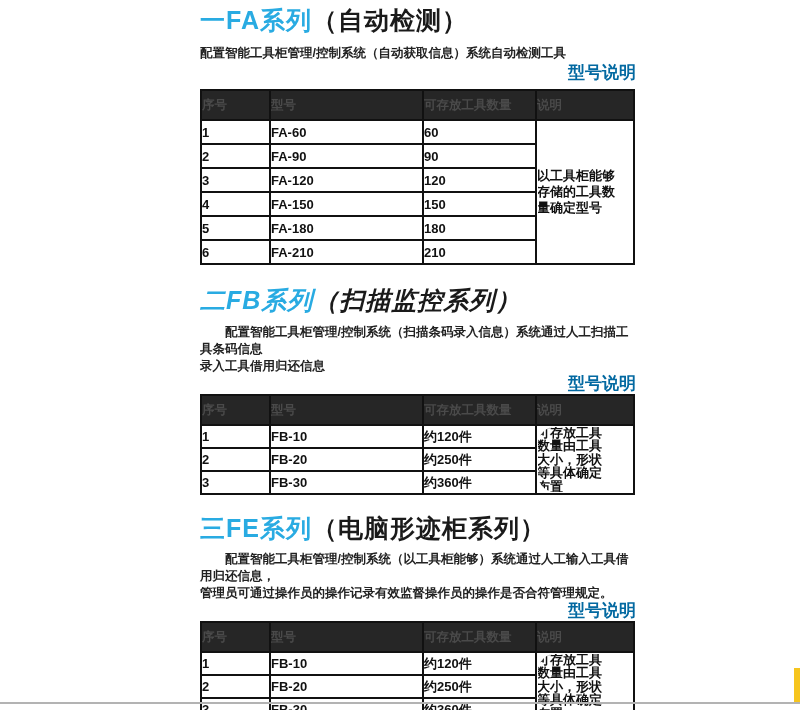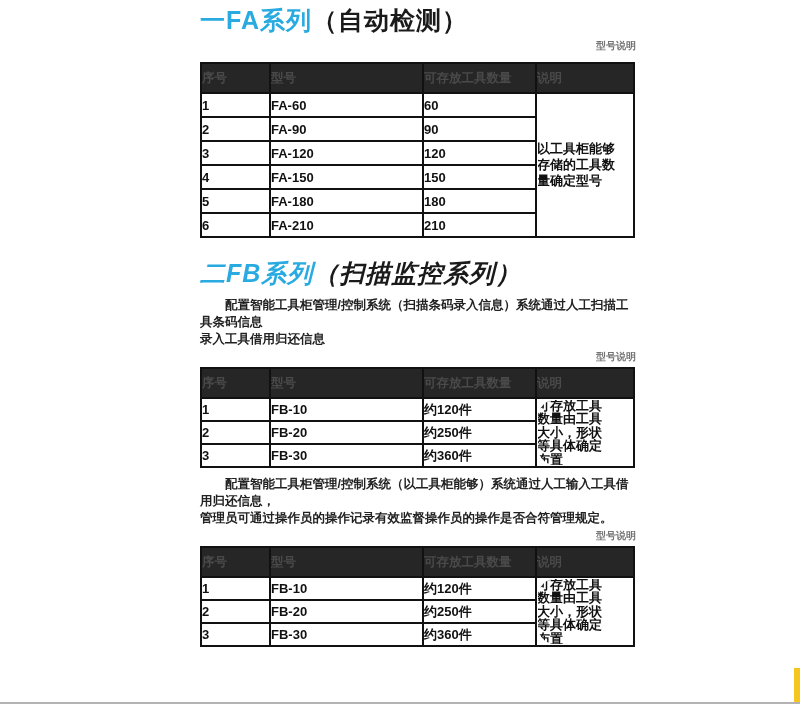--- a/index.html
+++ b/index.html
@@ -35,25 +35,25 @@
     color:#222222;
     white-space:pre-line;
   }
   .d1{margin-top:10px;}
   .d2{margin-top:9px;}
   .d3{margin-top:8px;}
 
   .model-label{
     margin:0;
     margin-top:2px;
-    font-size:10px;
+    font-size:17px;
     font-weight:700;
     line-height:17px;
     text-align:right;
-    color:#737373;
+    color:#0369a1;
   }
   .ml2,.ml3{margin-top:0;}
 
   table.spec-table{
     width:433px;
     border-collapse:collapse;
     table-layout:fixed;
   }
   .tb1{margin-top:8px;}
   .tb2{margin-top:2px;}
@@ -110,20 +110,21 @@
     background:#F6C51E;
   }
 </style>
 </head>
 <body>
 
 <div class="page">
   <div class="content">
 
     <h2 class="sec-title t1"><span class="accent">一FA系列</span><span>（自动检测）</span></h2>
+    <p class="desc d1">配置智能工具柜管理/控制系统（自动获取信息）系统自动检测工具</p>
     <p class="model-label ml1">型号说明</p>
     <table class="spec-table tb1">
       <colgroup>
           <col class="c1">
           <col class="c2">
           <col class="c3">
           <col class="c4">
         </colgroup>
       <thead>
         <tr>
@@ -206,20 +207,21 @@
           <td>约250件</td>
         </tr>
         <tr>
           <td>3</td>
           <td>FB-30</td>
           <td>约360件</td>
         </tr>
       </tbody>
     </table>
 
+    <h2 class="sec-title t3"><span class="accent">三FE系列</span><span>（电脑形迹柜系列）</span></h2>
     <p class="desc d3">　　配置智能工具柜管理/控制系统（以工具柜能够）系统通过人工输入工具借用归还信息，
 管理员可通过操作员的操作记录有效监督操作员的操作是否合符管理规定。</p>
     <p class="model-label ml3">型号说明</p>
     <table class="spec-table tb3">
       <colgroup>
           <col class="c1">
           <col class="c2">
           <col class="c3">
           <col class="c4">
         </colgroup>

